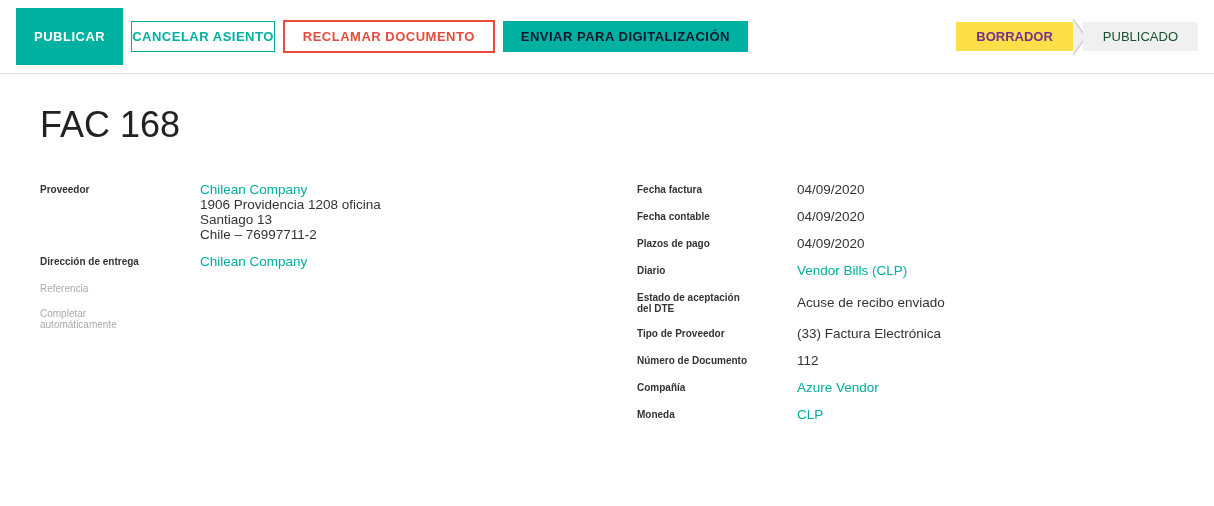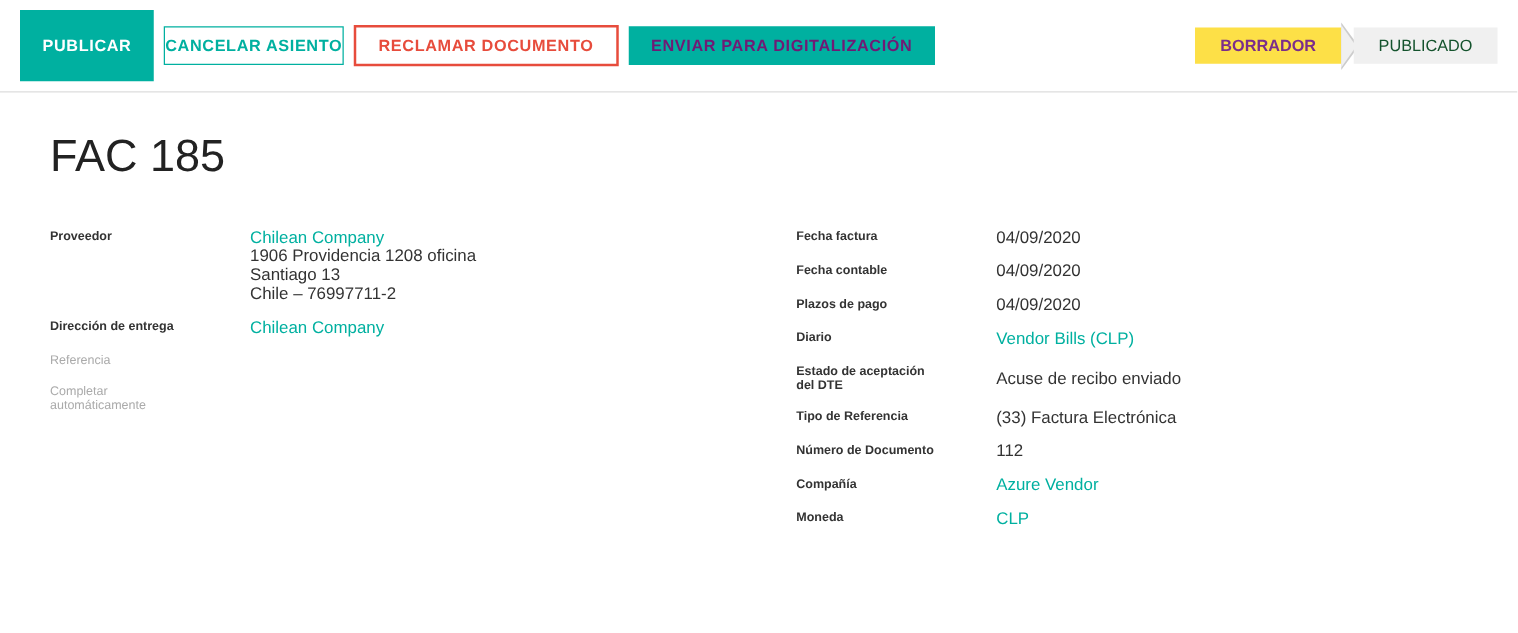--- a/index.html
+++ b/index.html
@@ -42,21 +42,21 @@
       border: 2px solid #e74c3c;
       padding: 7px 18px;
       font-size: 13px;
       font-weight: bold;
       cursor: pointer;
       text-transform: uppercase;
       letter-spacing: 0.5px;
     }
     .btn-enviar {
       background: #00b0a0;
-      color: #701a75;
+      color: #0f172a;
       border: none;
       padding: 8px 18px;
       font-size: 13px;
       font-weight: bold;
       cursor: pointer;
       text-transform: uppercase;
       letter-spacing: 0.5px;
     }
 
     
@@ -178,21 +178,21 @@
   <button class="btn-reclamar">RECLAMAR DOCUMENTO</button>
   <button class="btn-enviar">ENVIAR PARA DIGITALIZACIÓN</button>
 
   <div class="status-bar">
     <div class="status-step active">BORRADOR</div>
     <div class="status-step">PUBLICADO</div>
   </div>
 </div>
 
 <div class="main-content">
-  <h1 class="doc-title">FAC 185</h1>
+  <h1 class="doc-title">FAC 168</h1>
 
   <div class="form-grid">
 
     <div class="left-section">
 
       <div class="field-row">
         <span class="field-label">Proveedor</span>
         <div class="address-block">
           <span class="link">Chilean Company</span>
           <span class="addr-line">1906 Providencia 1208 oficina</span>
@@ -237,21 +237,21 @@
         <span class="field-label">Diario</span>
         <span class="field-value link">Vendor Bills (CLP)</span>
       </div>
 
       <div class="field-row" style="align-items:center;">
         <span class="field-label" style="min-width:160px;">Estado de aceptación<br>del DTE</span>
         <span class="field-value">Acuse de recibo enviado</span>
       </div>
 
       <div class="field-row">
-        <span class="field-label">Tipo de Referencia</span>
+        <span class="field-label">Tipo de Proveedor</span>
         <span class="field-value">(33) Factura Electrónica</span>
       </div>
 
       <div class="field-row">
         <span class="field-label">Número de Documento</span>
         <span class="field-value">112</span>
       </div>
 
       <div class="field-row">
         <span class="field-label">Compañía</span>

